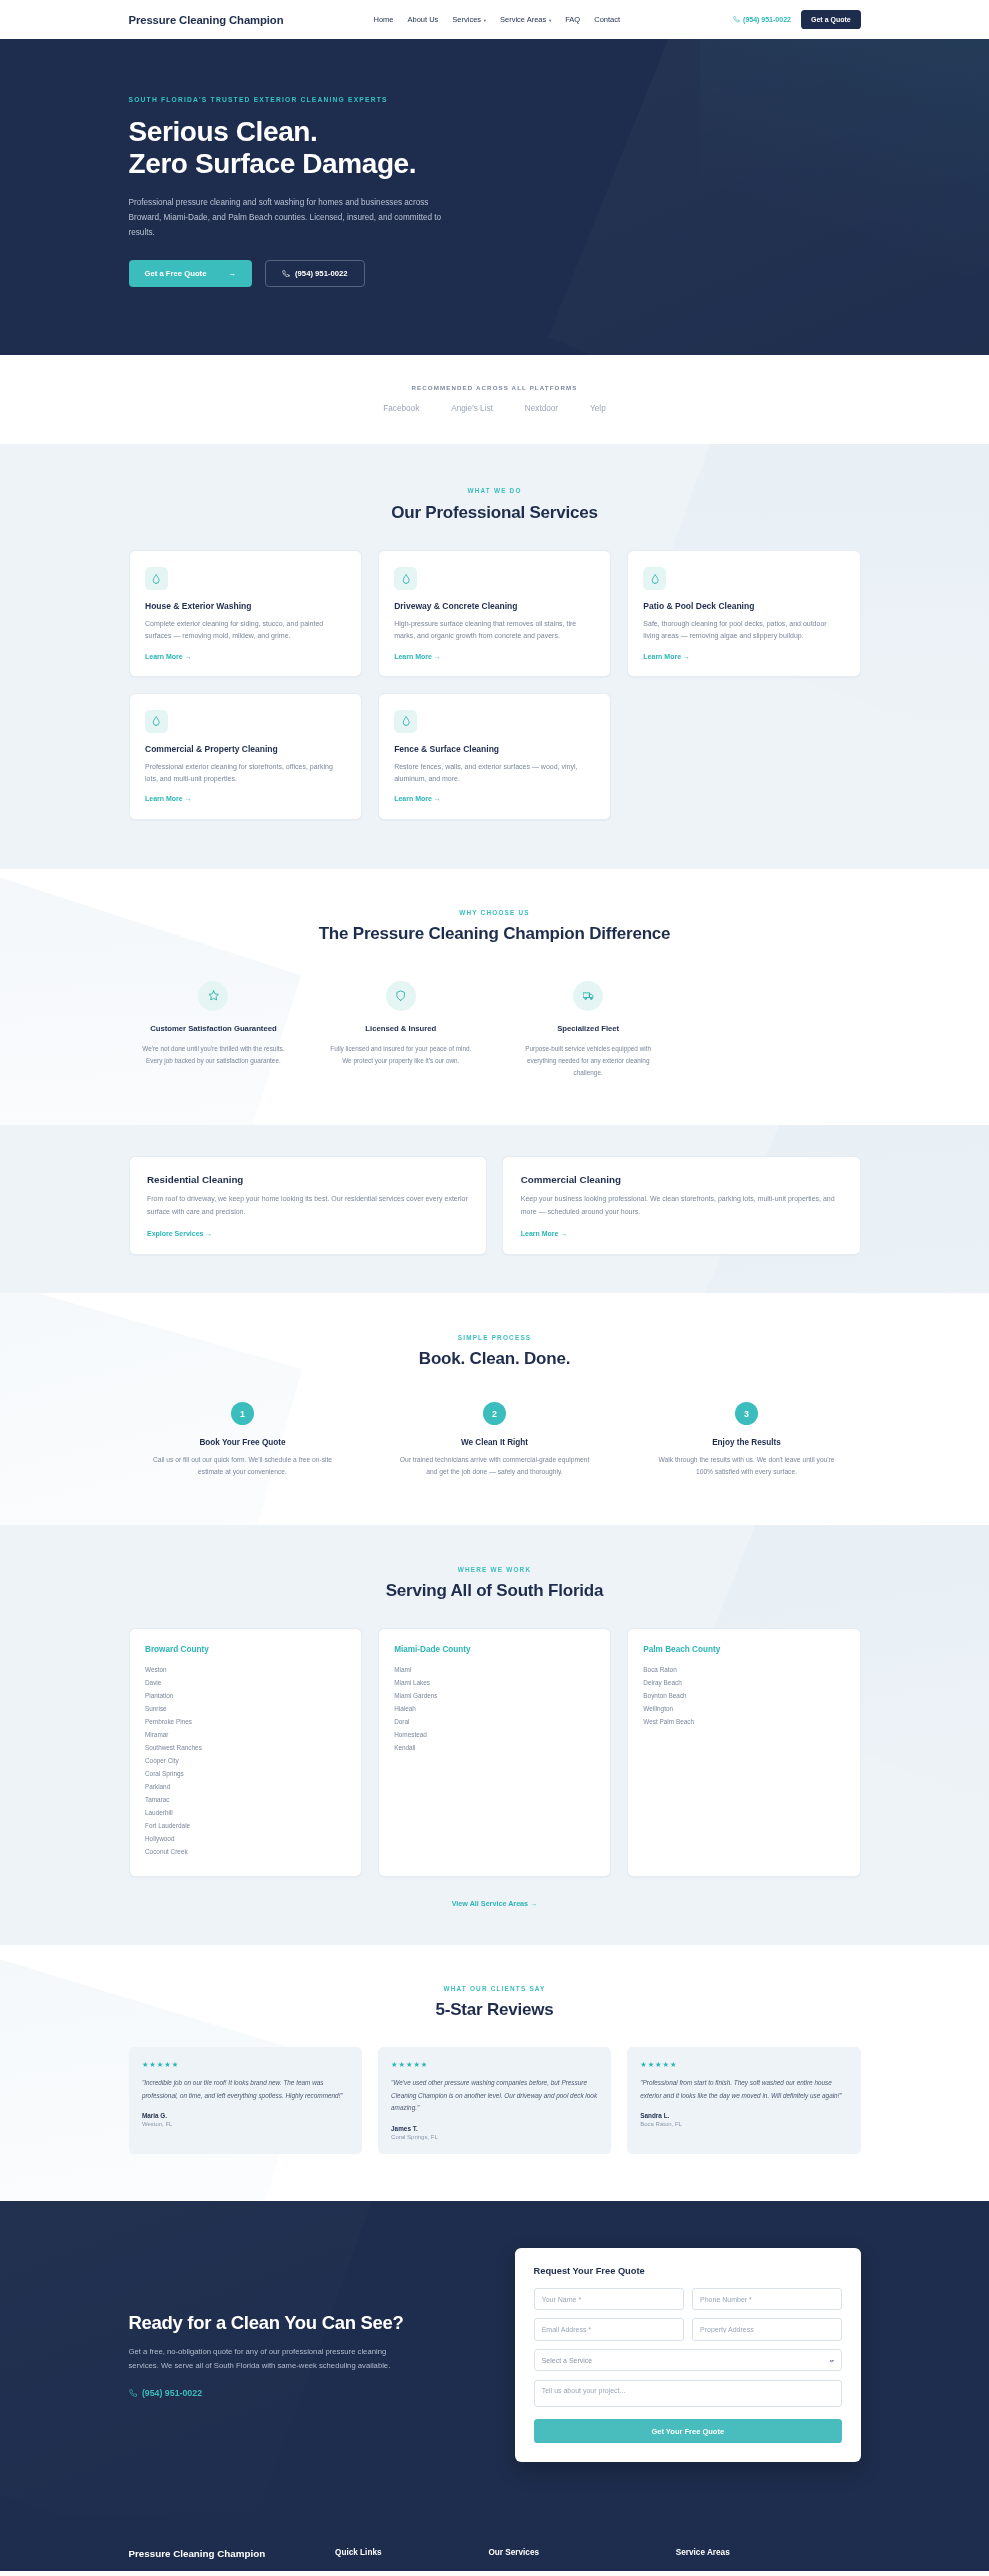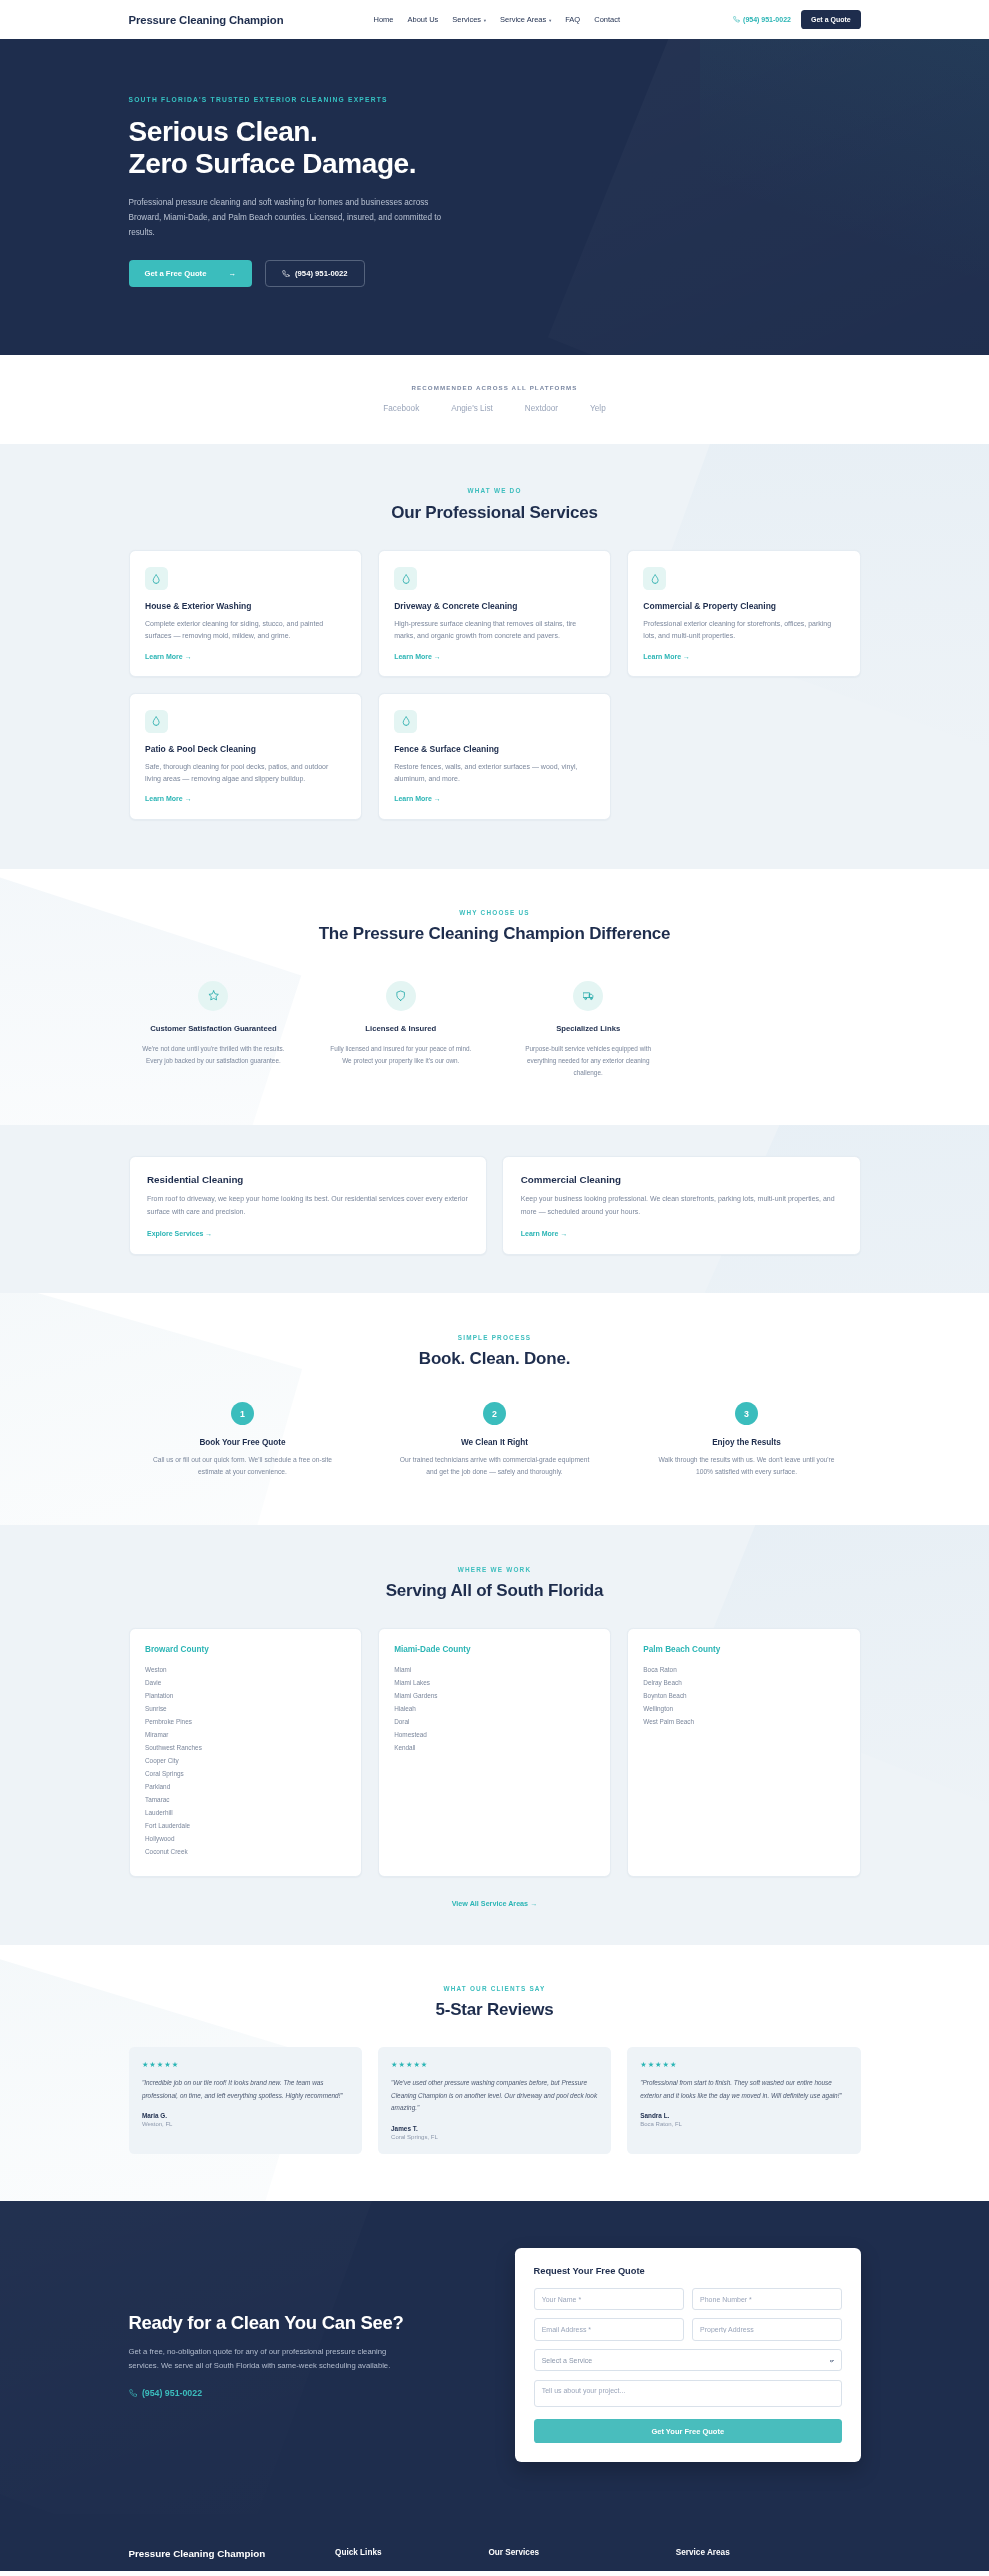--- a/index.html
+++ b/index.html
@@ -337,34 +337,34 @@
         <a class="learn">Learn More →</a>
       </div>
 
       <div class="svc-card">
         <div class="svc-icon">
           <svg width="10.3" height="10.3" viewBox="0 0 24 24" fill="none" stroke="#1aa6a6" stroke-width="1.8" stroke-linecap="round" stroke-linejoin="round">
               <path d="M12 22a7 7 0 0 0 7-7c0-5-7-13-7-13"></path>
               <path d="M12 22a7 7 0 0 1-7-7c0-5 7-13 7-13"></path>
             </svg>
         </div>
-        <div class="svc-title">Commercial &amp; Property Cleaning</div>
-        <div class="svc-desc">Professional exterior cleaning for storefronts, offices, parking lots, and multi-unit properties.</div>
+        <div class="svc-title">Patio &amp; Pool Deck Cleaning</div>
+        <div class="svc-desc">Safe, thorough cleaning for pool decks, patios, and outdoor living areas — removing algae and slippery buildup.</div>
         <a class="learn">Learn More →</a>
       </div>
 
       <div class="svc-card">
         <div class="svc-icon">
           <svg width="10.3" height="10.3" viewBox="0 0 24 24" fill="none" stroke="#1aa6a6" stroke-width="1.8" stroke-linecap="round" stroke-linejoin="round">
               <path d="M12 22a7 7 0 0 0 7-7c0-5-7-13-7-13"></path>
               <path d="M12 22a7 7 0 0 1-7-7c0-5 7-13 7-13"></path>
             </svg>
         </div>
-        <div class="svc-title">Patio &amp; Pool Deck Cleaning</div>
-        <div class="svc-desc">Safe, thorough cleaning for pool decks, patios, and outdoor living areas — removing algae and slippery buildup.</div>
+        <div class="svc-title">Commercial &amp; Property Cleaning</div>
+        <div class="svc-desc">Professional exterior cleaning for storefronts, offices, parking lots, and multi-unit properties.</div>
         <a class="learn">Learn More →</a>
       </div>
 
       <div class="svc-card">
         <div class="svc-icon">
           <svg width="10.3" height="10.3" viewBox="0 0 24 24" fill="none" stroke="#1aa6a6" stroke-width="1.8" stroke-linecap="round" stroke-linejoin="round">
               <path d="M12 22a7 7 0 0 0 7-7c0-5-7-13-7-13"></path>
               <path d="M12 22a7 7 0 0 1-7-7c0-5 7-13 7-13"></path>
             </svg>
         </div>
@@ -406,21 +406,21 @@
 
       <div class="feat">
         <div class="feat-icon">
           <svg width="11.3" height="11.3" viewBox="0 0 24 24" fill="none" stroke="#1aa6a6" stroke-width="1.7" stroke-linecap="round" stroke-linejoin="round">
               <rect x="1" y="6" width="13" height="10"></rect>
               <path d="M14 9h4l3 3v4h-7z"></path>
               <circle cx="5.5" cy="18.5" r="1.8"></circle>
               <circle cx="17.5" cy="18.5" r="1.8"></circle>
             </svg>
         </div>
-        <div class="feat-title">Specialized Links</div>
+        <div class="feat-title">Specialized Fleet</div>
         <div class="feat-desc">Purpose-built service vehicles equipped with everything needed for any exterior cleaning challenge.</div>
       </div>
 
     </div>
   </div>
 </section>
 
 <section class="segments">
   <div class="wrap">
     <div class="cards-2">

